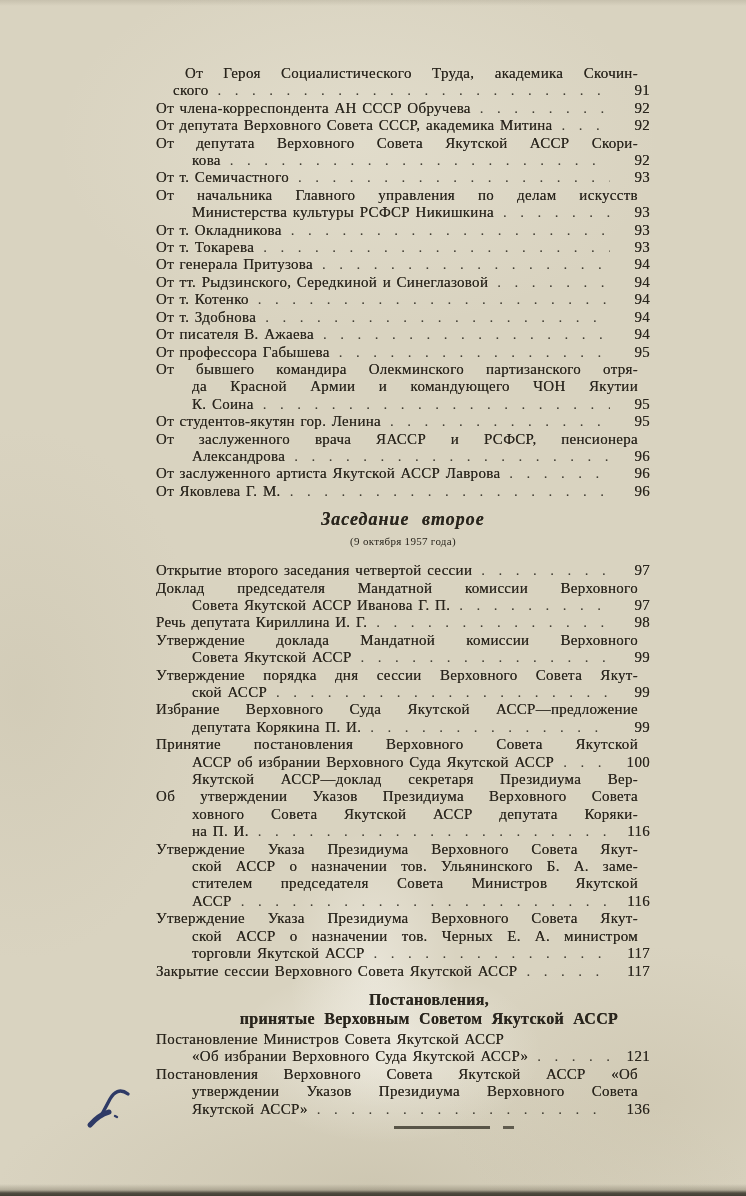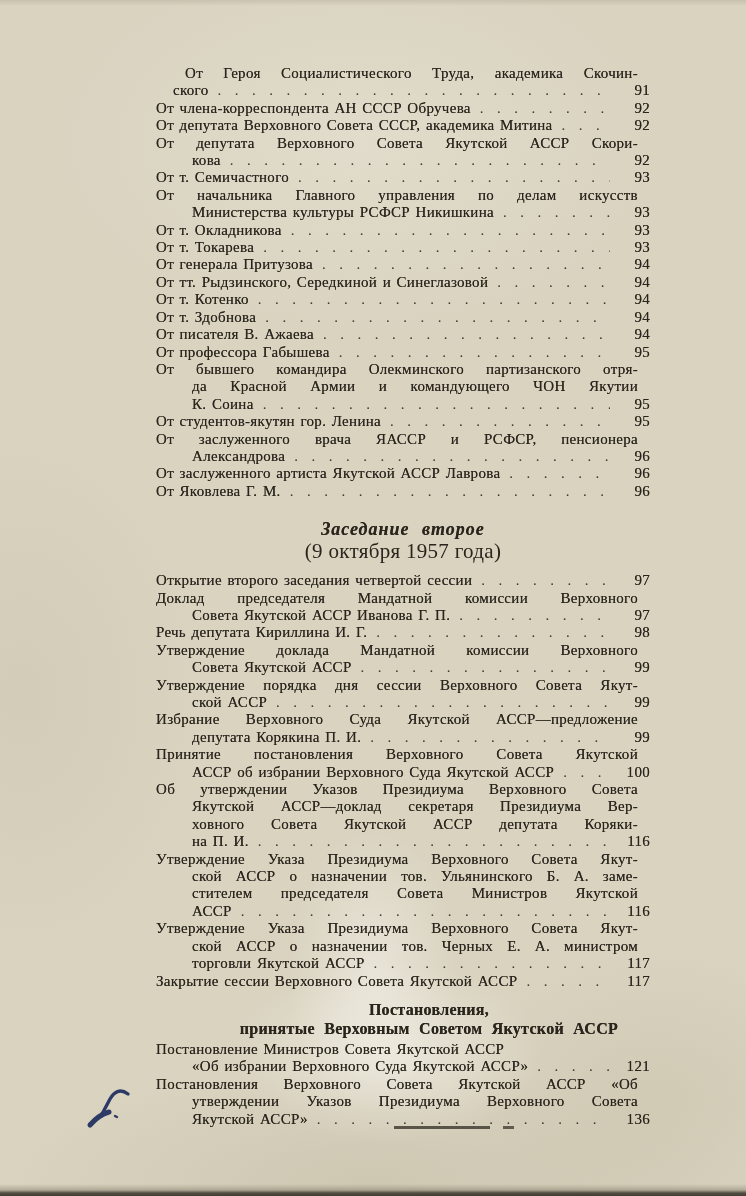--- a/index.html
+++ b/index.html
@@ -34,26 +34,26 @@
     letter-spacing:13.5px;padding-left:9px;color:rgba(46,42,33,.9);
     text-shadow:none;
   }
   .pg{flex:0 0 auto;min-width:36px;text-align:right;padding-left:4px;}
   
   [data-section="greetings"] .entry:first-child .line:first-child{padding-left:29px;}
   [data-section="greetings"] .entry:first-child .line.cont{padding-left:17px;}
   
   [data-section="resolutions"] .entry:first-child .jline{text-align-last:left;}
 
-  .session-block{text-align:center;margin:18px 0 10px;}
+  .session-block{text-align:center;margin:8px 0 10px;}
   .session-title{
     font-weight:bold;font-style:italic;font-size:18px;line-height:23px;
     letter-spacing:1px;word-spacing:7px;text-shadow:0 0 .5px rgba(43,38,28,.8);
   }
-  .session-date{font-size:21px;line-height:21px;letter-spacing:.3px;}
+  .session-date{font-size:11px;line-height:21px;letter-spacing:.3px;}
 
   .res-heading{
     text-align:center;font-weight:bold;font-size:16px;line-height:19.5px;
     letter-spacing:.3px;word-spacing:5px;margin:10px 0 2px;
     transform:translateX(26px);
     text-shadow:0 0 .5px rgba(43,38,28,.85);
   }
 
   .footer-rule{position:absolute;left:394px;top:1126px;height:3px;}
   .footer-rule .seg{display:inline-block;vertical-align:top;height:2.5px;background:#423e33;}
@@ -264,22 +264,22 @@
       </div>
       <div class="entry">
         <div class="line jline">Принятие постановления Верховного Совета Якутской</div>
         <div class="line cont lastline">
           <span class="txt">АССР об избрании Верховного Суда Якутской АССР</span>
           <span class="leader">........................................</span>
           <span class="pg">100</span>
         </div>
       </div>
       <div class="entry">
+        <div class="line cont jline">Якутской АССР—доклад секретаря Президиума Вер-</div>
         <div class="line jline">Об утверждении Указов Президиума Верховного Совета</div>
-        <div class="line cont jline">Якутской АССР—доклад секретаря Президиума Вер-</div>
         <div class="line cont jline">ховного Совета Якутской АССР депутата Коряки-</div>
         <div class="line cont lastline">
           <span class="txt">на П. И.</span>
           <span class="leader">........................................</span>
           <span class="pg">116</span>
         </div>
       </div>
       <div class="entry">
         <div class="line jline">Утверждение Указа Президиума Верховного Совета Якут-</div>
         <div class="line cont jline">ской АССР о назначении тов. Ульянинского Б. А. заме-</div>

